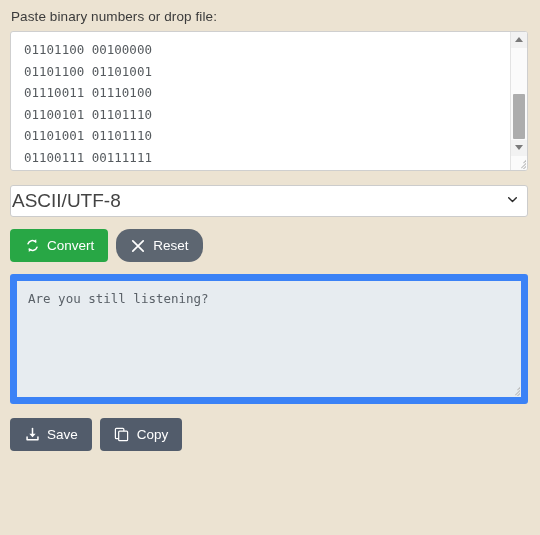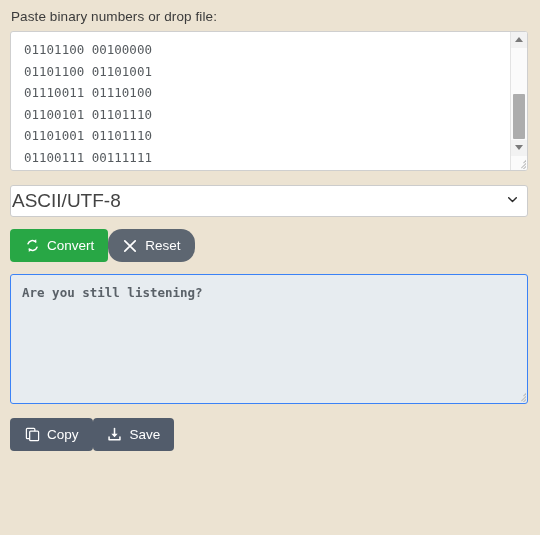--- a/index.html
+++ b/index.html
@@ -145,21 +145,21 @@
     right: 10px;
     top: 11px;
     width: 9px;
     height: 6px;
   }
   .select-chevron svg { display: block; }
 
   
   .btn-row {
     display: flex;
-    gap: 0;
+    gap: 8px;
     align-items: center;
   }
   .btn {
     display: inline-flex;
     align-items: center;
     gap: 7px;
     height: 33px;
     padding: 0 14px;
     border: none;
     border-radius: 4px;
@@ -183,24 +183,23 @@
   .btn .ico svg { display: block; }
   .btn .lbl { white-space: nowrap; }
 
   
   .output-wrap {
     position: relative;
     width: 518px;
     height: 130px;
     box-sizing: border-box;
     background: #e7ecf0;
-    border: 1px solid #3b82f6;
+    border: 7px solid #3b82f6;
     border-radius: 3px;
     overflow: hidden;
-    font-weight: bold;
   }
   .output-text {
     position: absolute;
     top: 0; left: 0;
     padding: 8px 9px 0 11px;
     margin: 0;
     font-family: "DejaVu Sans Mono", monospace;
     font-size: 12.5px;
     line-height: 20px;
     color: #5a6168;
@@ -292,33 +291,33 @@
     </div>
   </div>
 
   <div class="sp-14"></div>
 
   <div class="btn-row">
 
     <button class="btn btn-slate">
       <span class="ico">
         <svg width="15" height="15" viewBox="0 0 16 16">
-          <rect x="1.5" y="1.5" width="9" height="11" rx="1" fill="none" stroke="#ffffff" stroke-width="1.3"></rect>
-          <rect x="5" y="4.4" width="9.5" height="10.2" rx="1" fill="#525c6b" stroke="#ffffff" stroke-width="1.3"></rect>
-        </svg>
-      </span>
-      <span class="lbl">Copy</span>
-    </button>
-
-    <button class="btn btn-slate">
-      <span class="ico">
-        <svg width="15" height="15" viewBox="0 0 16 16">
           <path d="M8 1.6 L8 9.0" fill="none" stroke="#ffffff" stroke-width="1.6" stroke-linecap="round"></path>
           <path d="M8 11.0 L4.6 7.2 L11.4 7.2 Z" fill="#ffffff"></path>
           <path d="M2.2 10.6 L2.2 13.6 L13.8 13.6 L13.8 10.6" fill="none" stroke="#ffffff" stroke-width="1.6" stroke-linecap="round" stroke-linejoin="round"></path>
         </svg>
       </span>
       <span class="lbl">Save</span>
     </button>
 
+    <button class="btn btn-slate">
+      <span class="ico">
+        <svg width="15" height="15" viewBox="0 0 16 16">
+          <rect x="1.5" y="1.5" width="9" height="11" rx="1" fill="none" stroke="#ffffff" stroke-width="1.3"></rect>
+          <rect x="5" y="4.4" width="9.5" height="10.2" rx="1" fill="#525c6b" stroke="#ffffff" stroke-width="1.3"></rect>
+        </svg>
+      </span>
+      <span class="lbl">Copy</span>
+    </button>
+
   </div>
 
 </div>
 
 </body></html>

